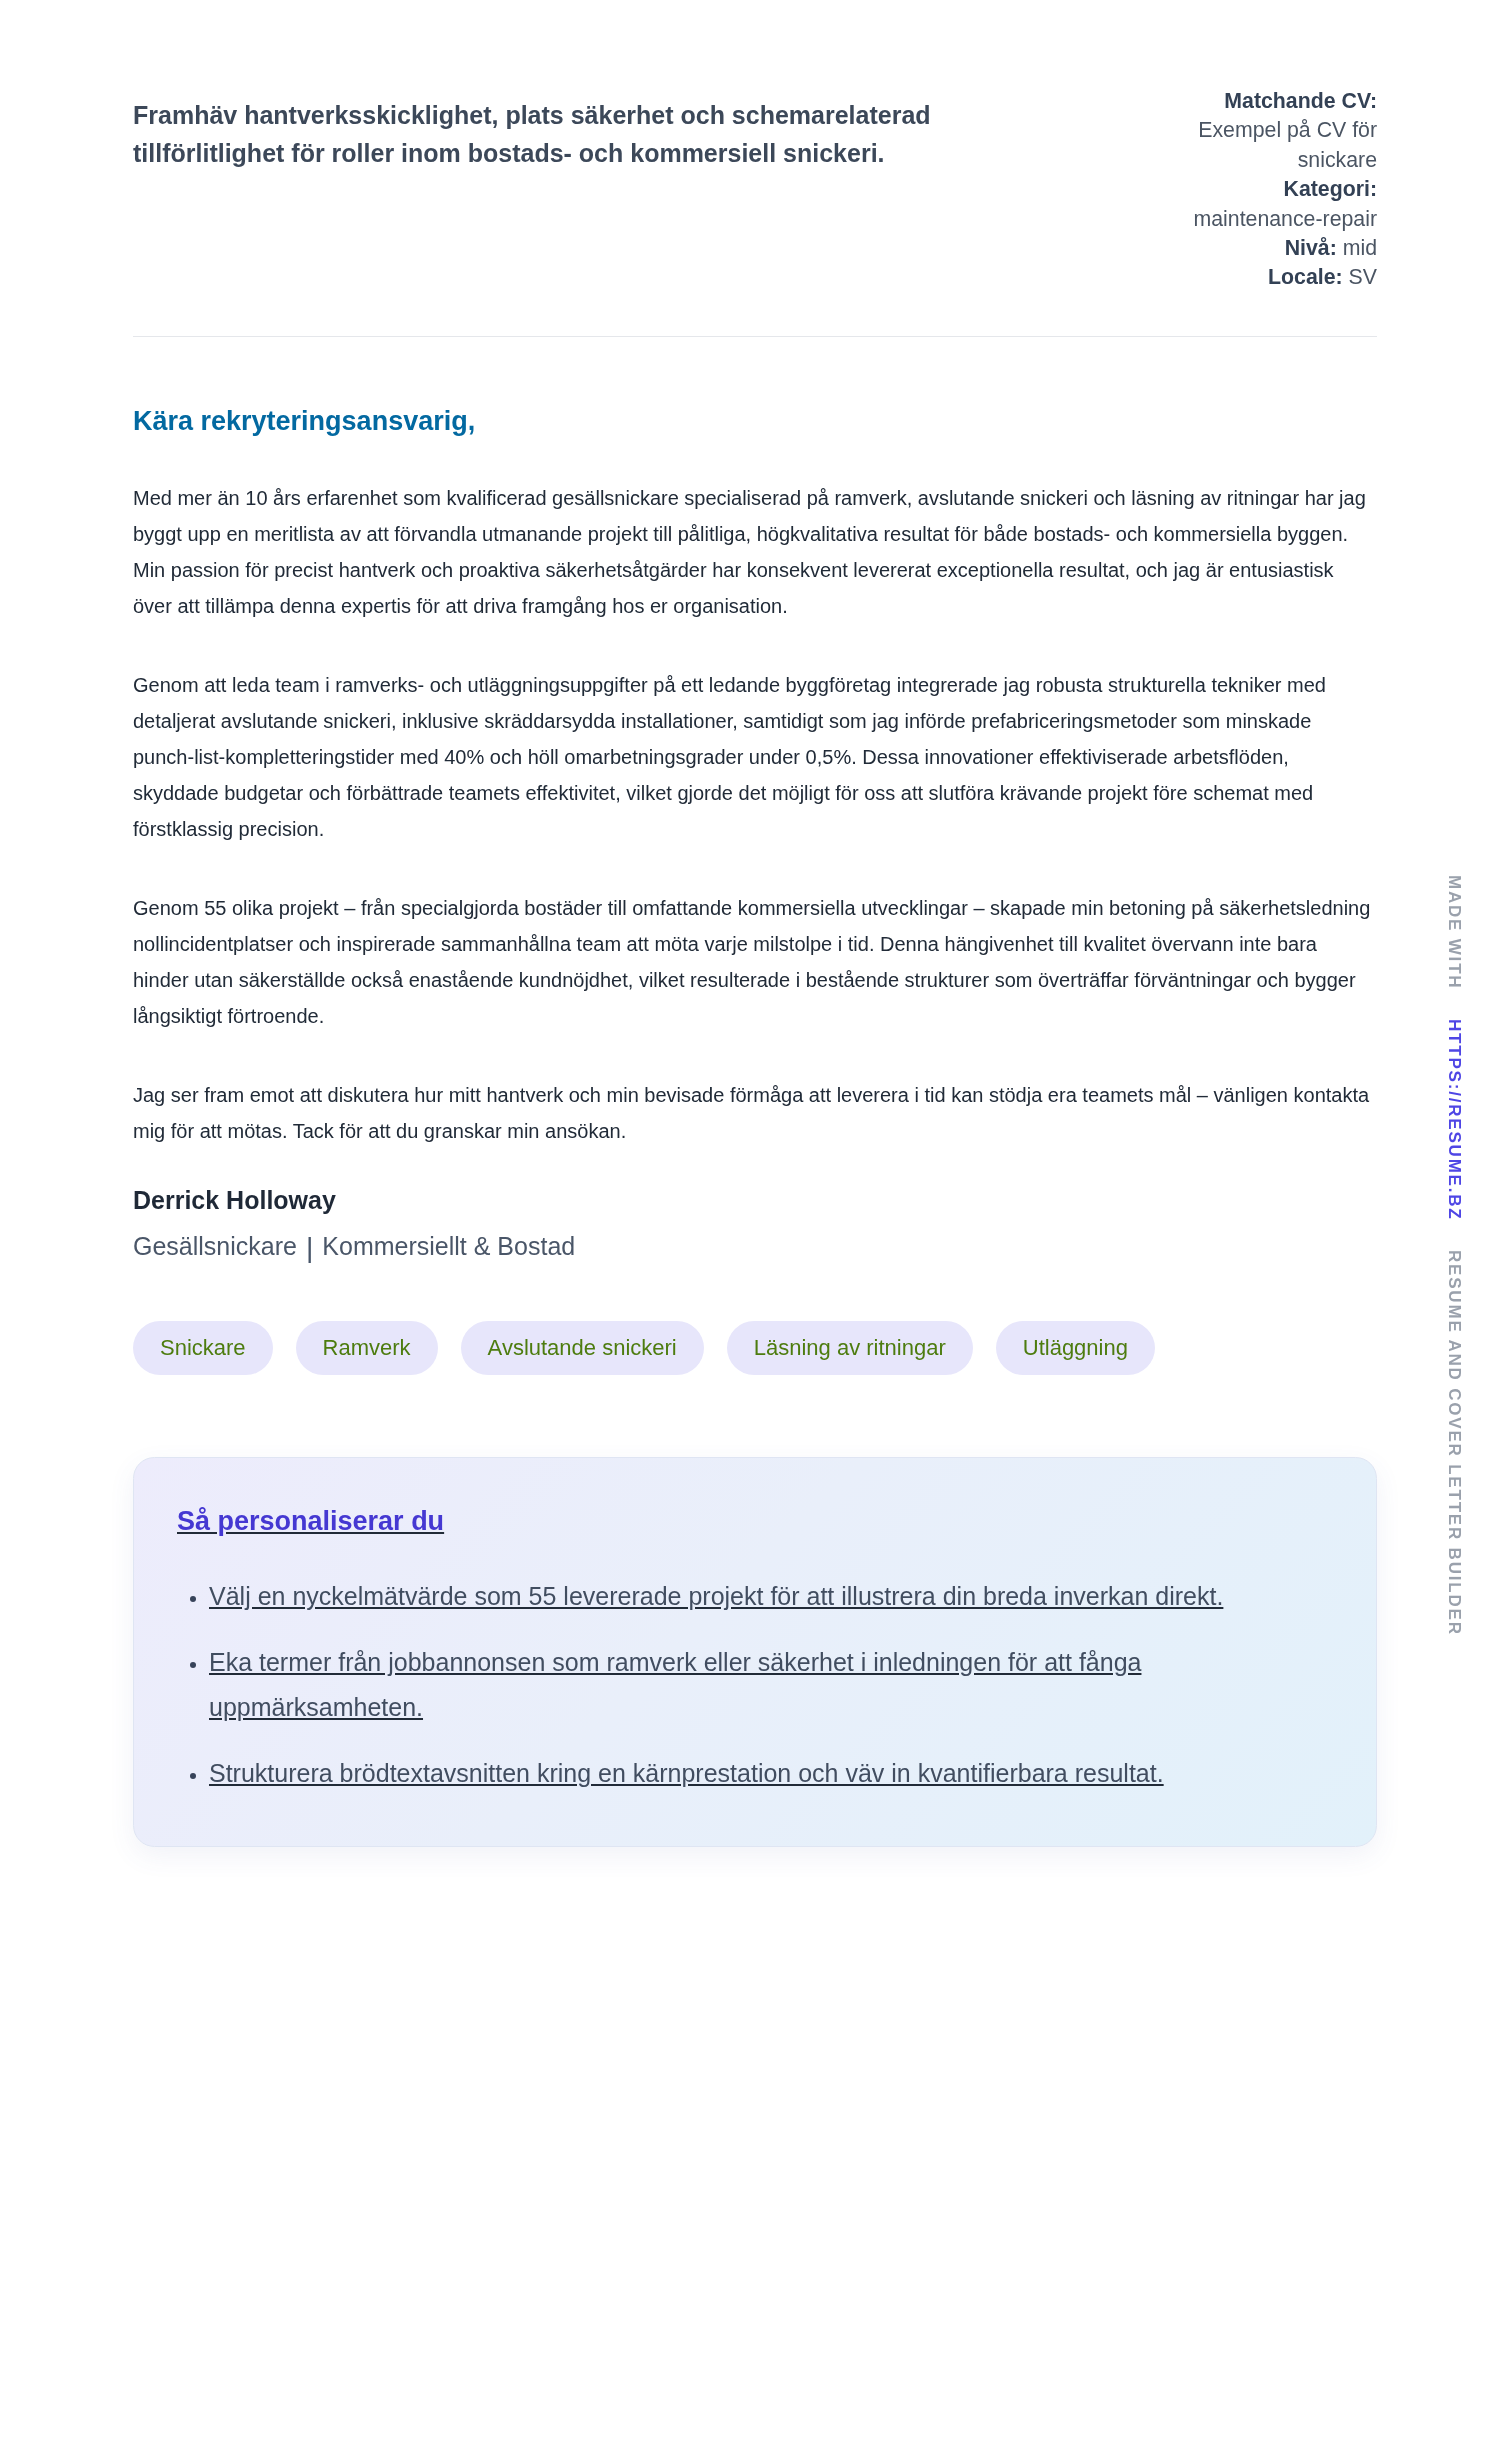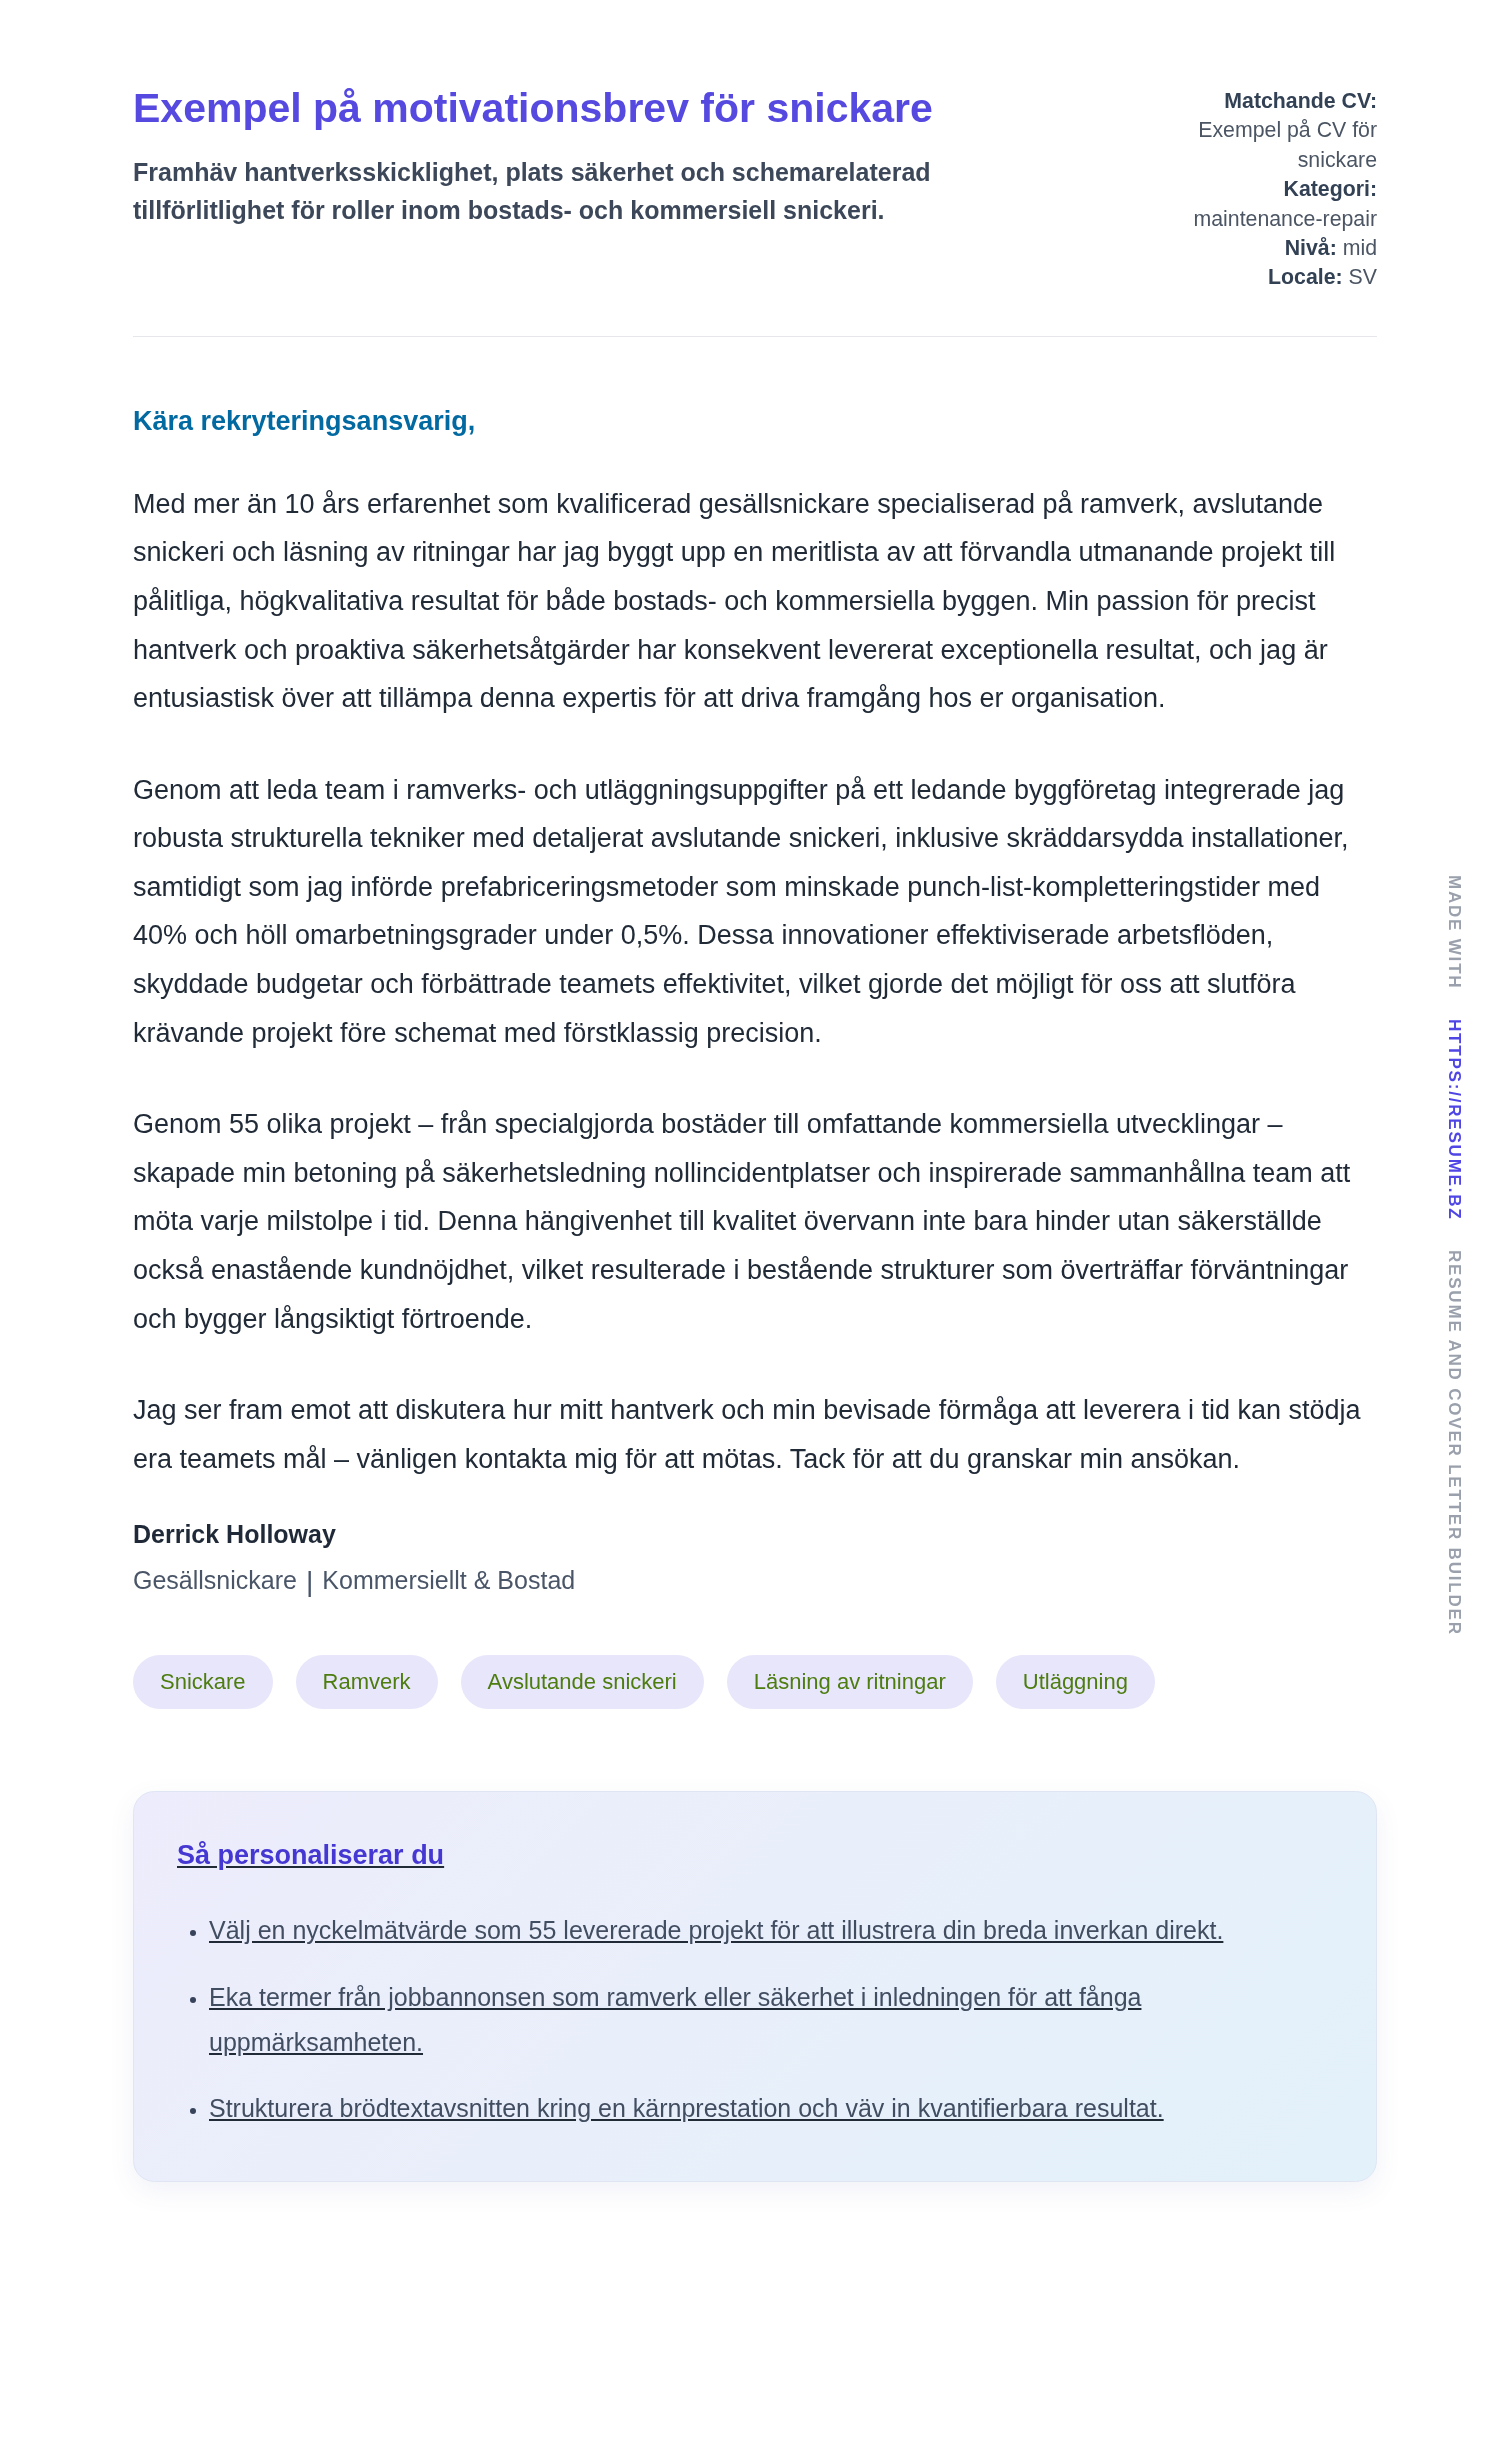--- a/index.html
+++ b/index.html
@@ -27,21 +27,21 @@
     width: 258px; flex: 0 0 auto; text-align: right;
     font-size: 21.3px; line-height: 1.38; color: #4b5563; padding-top: 7.1px;
   }
   .meta-label { font-weight: 700; color: #334155; }
 
   .divider { border: none; border-top: 1.8px solid #e5e7eb; margin-top: 43px; }
 
   
   .greeting { margin-top: 69px; font-size: 27px; font-weight: 700; color: #0369a1; }
   .para {
-    margin-top: 43px; font-size: 27px; line-height: 1.8;
+    margin-top: 43px; font-size: 20px; line-height: 1.8;
     color: #212b38; max-width: 1253px;
   }
 
   .signature { margin-top: 37px; }
   .sig-name { font-size: 25px; font-weight: 700; color: #1f2937; }
   .sig-role { margin-top: 16px; font-size: 25px; color: #4a5668; }
   .sig-sep { color: #475569; padding: 0 9px; font-size: 28.4px; vertical-align: -1.8px; }
 
   
   .tags { margin-top: 57px; display: flex; flex-wrap: wrap; gap: 23px; }
@@ -80,21 +80,20 @@
   .wm-link { color: #4f46e5; font-weight: 700; margin-top: 23px; cursor: pointer; }
   .wm-gray.wm-after { margin-top: 23px; }
 </style>
 </head>
 <body>
 
 <div class="page">
 
   <div class="header">
     <div class="header-left">
-      <h1 class="title">Exempel på motivationsbrev för snickare</h1>
       <p class="subtitle">Framhäv hantverksskicklighet, plats säkerhet och schemarelaterad tillförlitlighet för roller inom bostads- och kommersiell snickeri.</p>
     </div>
     <div class="header-meta">
       <div><span class="meta-label">Matchande CV:</span></div>
       <div>Exempel på CV för snickare</div>
       <div><span class="meta-label">Kategori:</span></div>
       <div>maintenance-repair</div>
       <div><span class="meta-label">Nivå:</span> <span>mid</span></div>
       <div><span class="meta-label">Locale:</span> <span>SV</span></div>
     </div>

